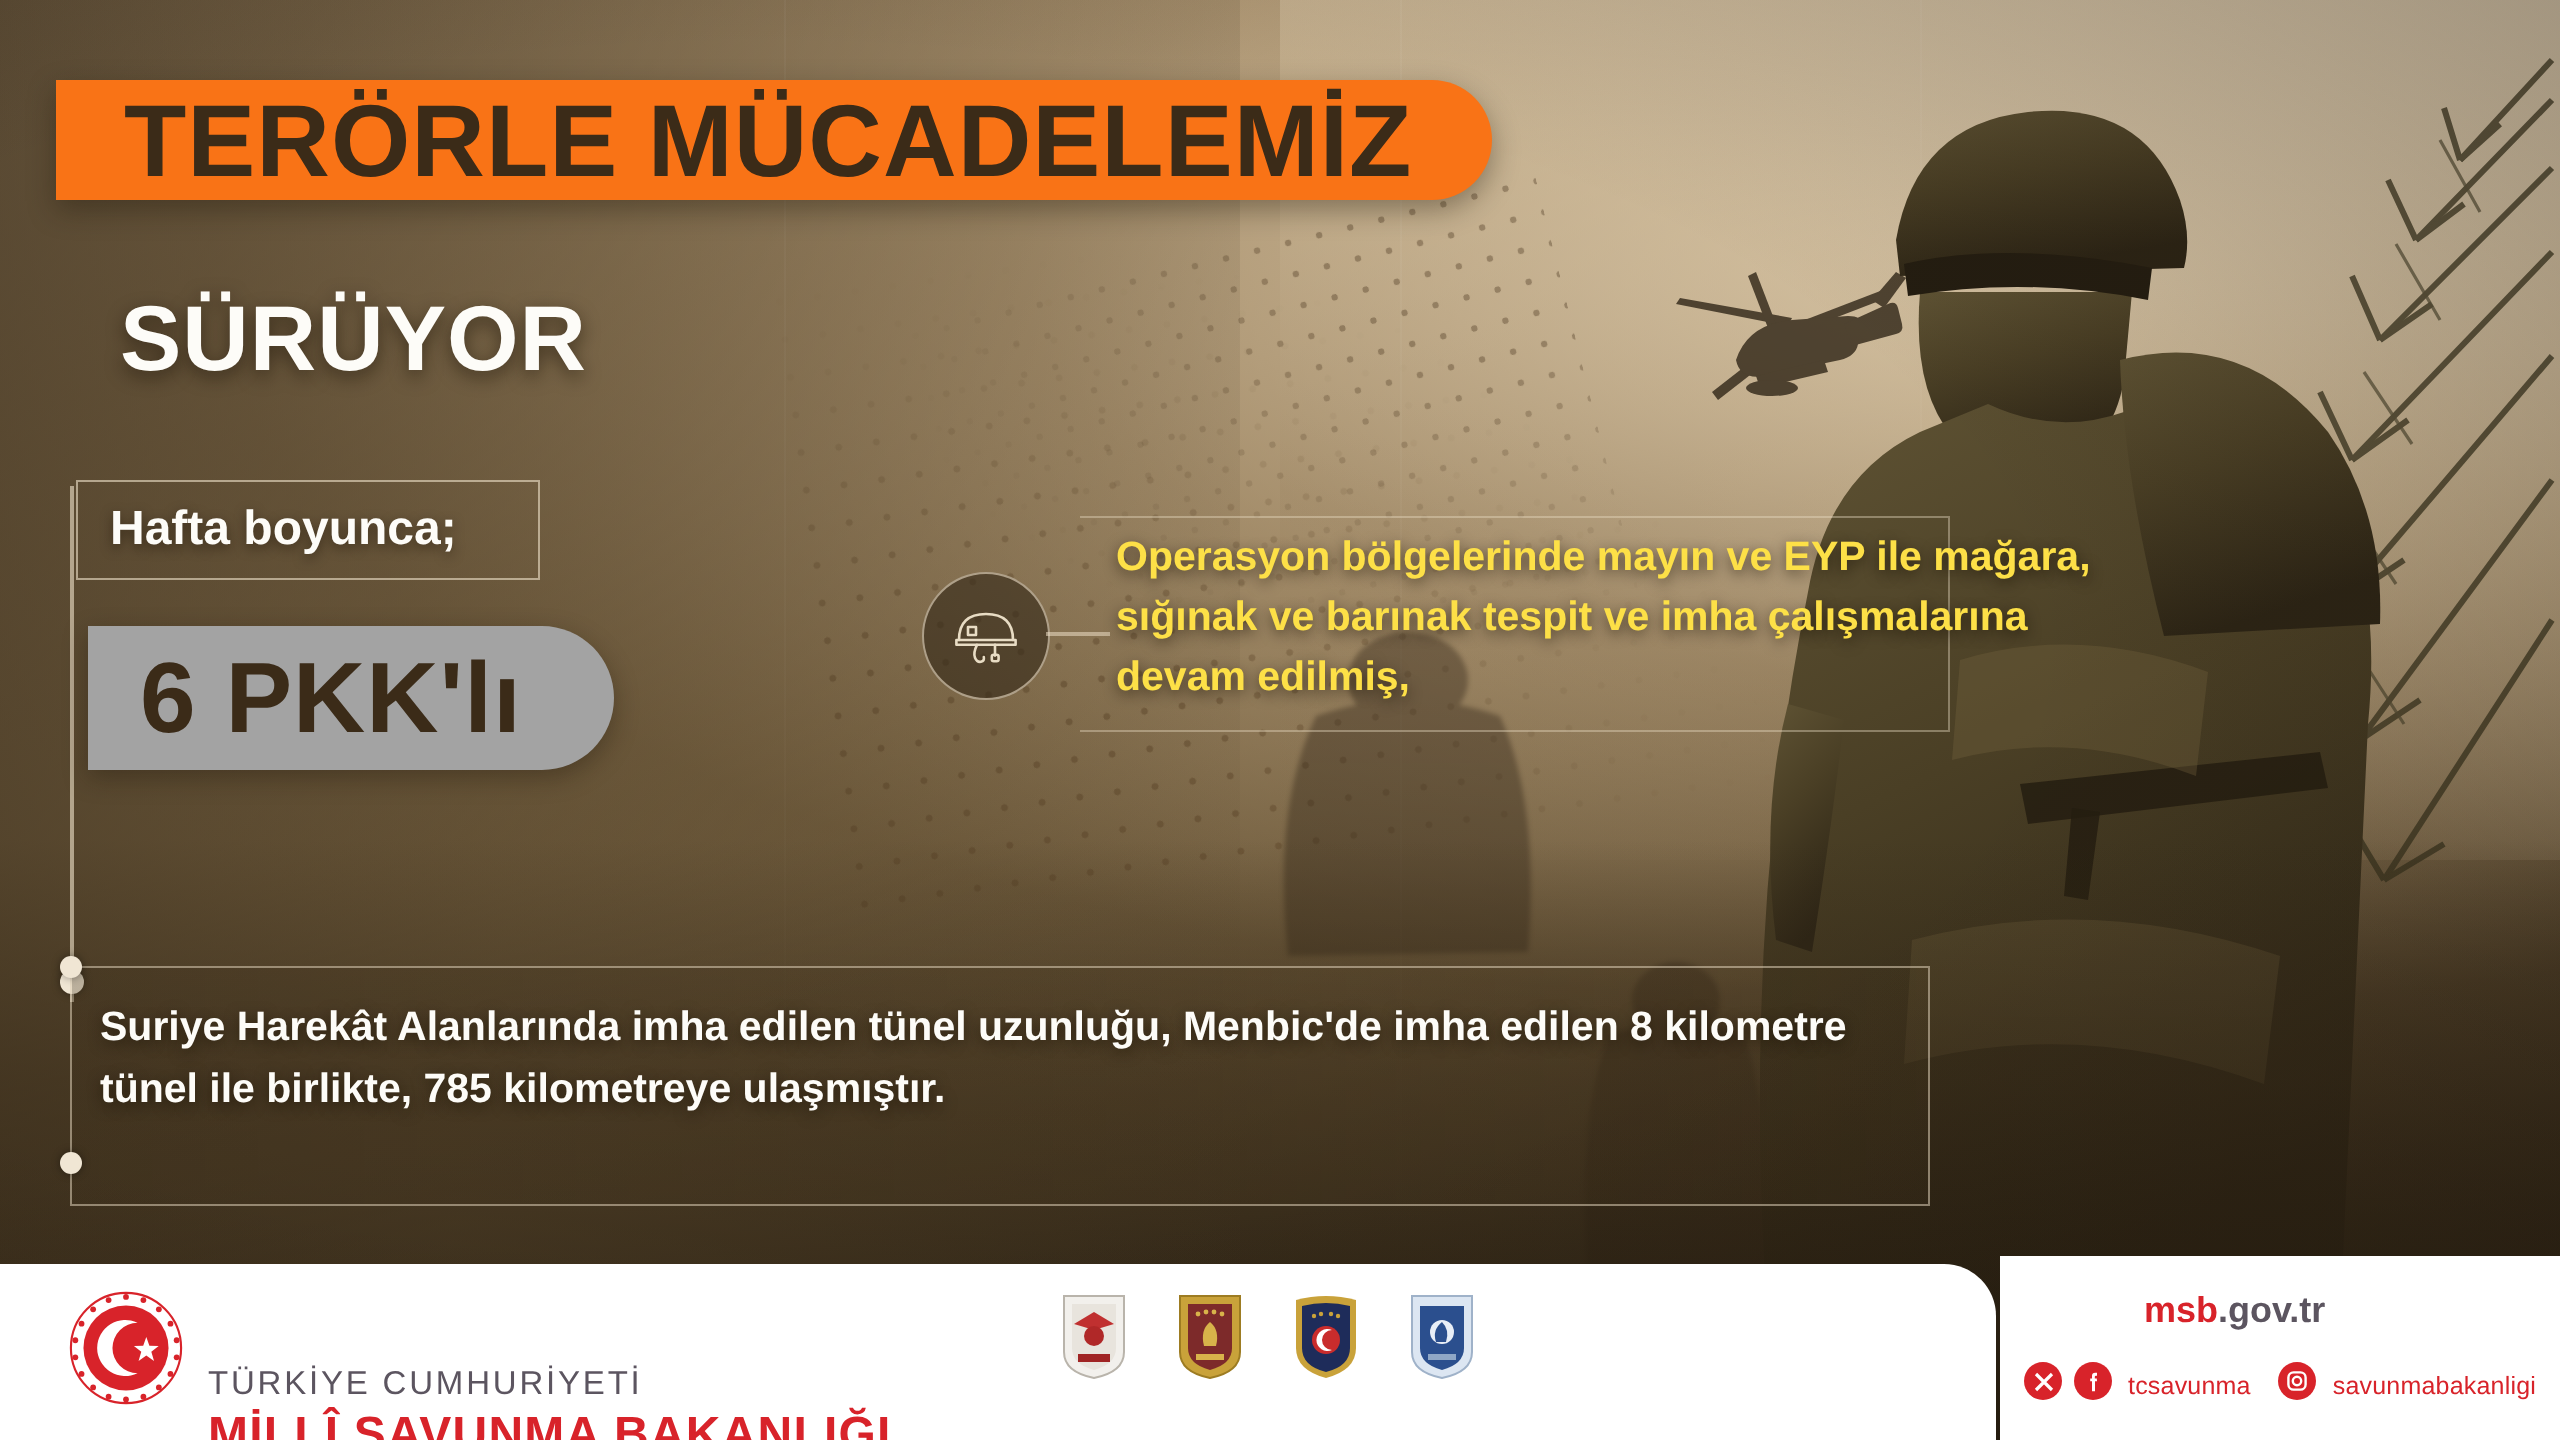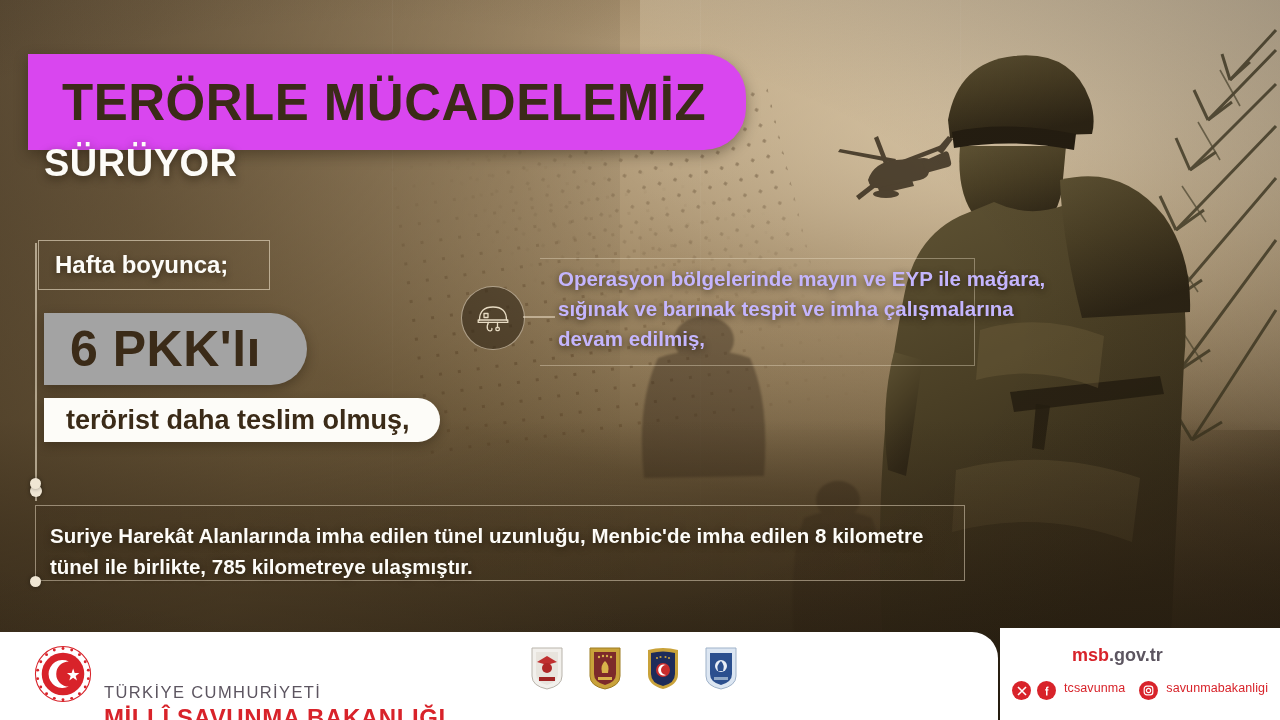--- a/index.html
+++ b/index.html
@@ -58,32 +58,32 @@
   
   .heli{position:absolute;left:826px;top:122px;width:130px;height:92px;opacity:.88;}
   
   .soldier{position:absolute;right:0;top:0;width:420px;height:660px;}
   .tree{position:absolute;right:0;top:10px;width:200px;height:520px;opacity:.85;}
   
   .figures{position:absolute;left:600px;top:300px;width:420px;height:340px;opacity:.5;filter:blur(1.2px);}
 
   
   .title-pill{
-    position:absolute;left:28px;top:54px;height:96px;padding:0 40px 0 34px;
+    position:absolute;left:28px;top:40px;height:60px;padding:0 40px 0 34px;
     display:flex;align-items:center;
-    background:#d946ef;border-radius:0 42px 42px 0;
+    background:#f97316;border-radius:0 42px 42px 0;
     box-shadow:0 5px 14px rgba(30,20,8,.38);
   }
   .title-pill span{
     font-size:51px;font-weight:bold;letter-spacing:.5px;color:#3b2b18;
     font-family:"Liberation Sans","DejaVu Sans",sans-serif;
   }
   .subtitle{
-    position:absolute;left:44px;top:142px;
-    font-size:38px;font-weight:bold;color:#fdfcf8;letter-spacing:.5px;
+    position:absolute;left:60px;top:142px;
+    font-size:46px;font-weight:bold;color:#fdfcf8;letter-spacing:.5px;
     text-shadow:0 3px 9px rgba(25,16,5,.55);
   }
 
   
   .vline{position:absolute;left:35px;top:243px;width:2px;height:258px;background:rgba(236,222,198,.62);}
   .vdot{position:absolute;left:30px;top:485px;width:12px;height:12px;border-radius:50%;background:#f0e6d4;box-shadow:0 0 4px rgba(0,0,0,.4);}
 
   
   .hafta-box{
     position:absolute;left:38px;top:240px;width:232px;height:50px;
@@ -119,27 +119,27 @@
   .node-line{position:absolute;left:523px;top:316px;width:32px;height:1.5px;background:rgba(236,222,198,.55);}
 
   
   .right-box{
     position:absolute;left:540px;top:258px;width:435px;height:108px;
     border:1.5px solid rgba(236,222,198,.4);border-left:none;
     box-sizing:border-box;
   }
   .right-box-inner{position:absolute;left:558px;top:264px;width:510px;}
   .right-box-inner p{
-    margin:0;font-size:20.5px;font-weight:bold;color:#c4b5fd;line-height:1.47;
+    margin:0;font-size:20.5px;font-weight:bold;color:#fde047;line-height:1.47;
     text-shadow:0 2px 7px rgba(25,16,5,.62);
   }
 
   
   .bottom-box{
-    position:absolute;left:35px;top:505px;width:930px;height:76px;
+    position:absolute;left:35px;top:483px;width:930px;height:120px;
     border:1.5px solid rgba(236,222,198,.5);
     box-sizing:border-box;
     background:linear-gradient(90deg, rgba(62,48,28,.30) 0%, rgba(70,54,30,.22) 60%, rgba(80,62,34,.10) 100%);
   }
   .bottom-box p{
     margin:0;position:absolute;left:14px;top:14px;width:910px;
     font-size:20.5px;font-weight:bold;color:#fdfcf8;line-height:1.52;
     text-shadow:0 2px 7px rgba(25,16,5,.6);
   }
   .bdot{position:absolute;width:11px;height:11px;border-radius:50%;background:#f0e6d4;box-shadow:0 0 4px rgba(0,0,0,.4);}
@@ -158,21 +158,21 @@
   .msb-seal{position:absolute;left:34px;top:645px;width:58px;height:58px;}
   .msb-text{position:absolute;left:104px;top:660px;margin-top:23px;}
   .msb-text .line1{font-size:16.5px;letter-spacing:1.4px;color:#5c5560;font-weight:normal;}
   .msb-text .line2{font-size:24px;letter-spacing:.6px;color:#d8232a;font-weight:bold;margin-top:2px;}
 
   .emblems{position:absolute;left:530px;top:646px;display:flex;gap:24px;align-items:center;}
   .emblem{width:34px;height:44px;}
 
   .web{position:absolute;left:1072px;top:645px;font-size:18px;font-weight:bold;color:#5c5560;}
   .web b{color:#d8232a;}
-  .socials{position:absolute;left:1012px;top:681px;display:flex;align-items:flex-start;gap:6px;}
+  .socials{position:absolute;left:1012px;top:681px;display:flex;align-items:flex-end;gap:6px;}
   .sbadge{width:19px;height:19px;border-radius:50%;background:#d8232a;display:flex;align-items:center;justify-content:center;}
   .shandle{font-size:12.5px;color:#d8232a;margin-right:8px;margin-left:2px;letter-spacing:.1px;}
 </style>
 </head>
 <body>
 
 <div id="poster">
 
   <div class="bg-base"></div>
   <div class="bg-sky"></div>
@@ -262,23 +262,20 @@
 
   <div class="vline"></div>
   <div class="vdot"></div>
 
   <div class="hafta-box">
     <span>Hafta boyunca;</span>
   </div>
 
   <div class="stat-pill">
     <span>6 PKK'lı</span>
-  </div>
-  <div class="sub-pill">
-    <span>terörist daha teslim olmuş,</span>
   </div>
 
   <div class="icon-node">
     <svg width="34" height="30" viewBox="0 0 34 30">
       <g fill="none" stroke="#e8dcc4" stroke-width="1.3" stroke-linejoin="round" stroke-linecap="round">
         <path d="M3.5 17 q0 -13 13.5 -13 q13.5 0 13.5 13"></path>
         <path d="M2.2 17 h29.6 v2.4 h-29.6z"></path>
         <rect x="8" y="10.5" width="4" height="4"></rect>
         <path d="M12.5 19.4 q-2 4 -1 6.5 q1 2.4 3 2 q1.8 -0.4 1.4 -2.4"></path>
         <path d="M21.5 19.4 v5.4"></path>

